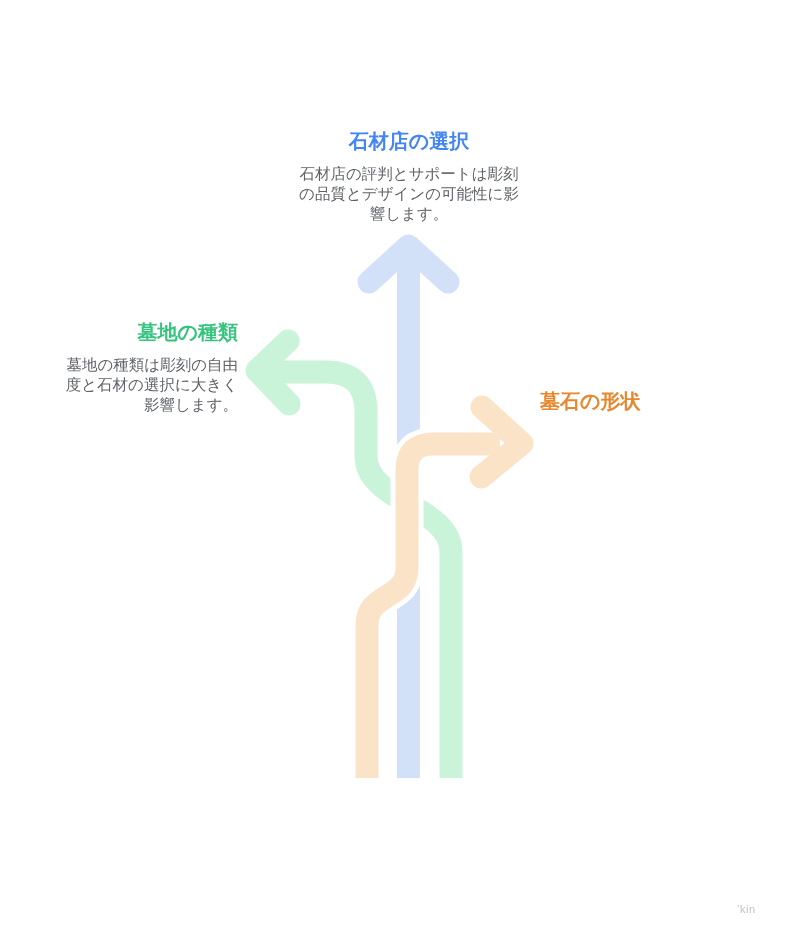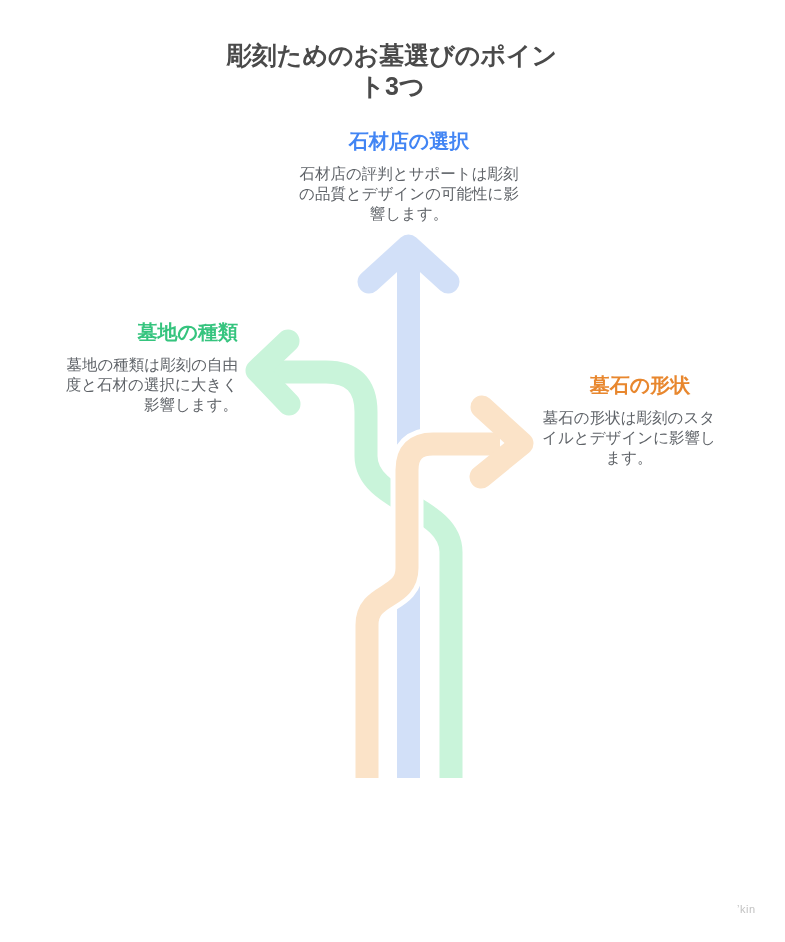--- a/index.html
+++ b/index.html
@@ -56,24 +56,24 @@
   }
   .label-up .branch-body { width: 224px; margin: 0 auto; }
   .label-left {
     top: 319px;
     right: 547px;
     width: 220px;
     text-align: right;
   }
   .label-left .branch-body { width: 178px; margin-left: auto; }
   .label-right {
-    top: 372px;
+    top: 388px;
     left: 540px;
     width: 200px;
-    text-align: center;
+    text-align: left;
   }
   .label-right .branch-body { width: 178px; }
   .watermark {
     position: absolute;
     top: 902px;
     left: 737px;
     font-size: 11px;
     line-height: 14px;
     color: #c2c2c2;
     letter-spacing: 0.5px;
@@ -97,35 +97,30 @@
       <path d="M 288 341 L 257 370.5 L 289 404" fill="none" stroke-width="23" stroke-linecap="round" stroke-linejoin="round" stroke="#c9f4da"></path>
     </g>
 
     <g>
       <path d="M 367 778 L 367 625 C 367 592 407 600 407 568 L 407 470 Q 407 444 433 444 L 500 444 M 482 407 L 522 443.5 L 481 477" fill="none" stroke="#ffffff" stroke-width="33" stroke-linecap="round" stroke-linejoin="round"></path>
       <path d="M 367 778 L 367 625 C 367 592 407 600 407 568 L 407 470 Q 407 444 433 444 L 500 444" fill="none" stroke-width="23" stroke-linecap="butt" stroke-linejoin="round" stroke="#fbe3c8"></path>
       <path d="M 482 407 L 522 443.5 L 481 477" fill="none" stroke-width="23" stroke-linecap="round" stroke-linejoin="round" stroke="#fbe3c8"></path>
     </g>
   </svg>
 
-  <div class="page-title" style="color: rgb(74, 74, 74);">
-    <div>彫刻ためのお墓選びのポイン</div>
-    <div>ト3つ</div>
-  </div>
 
   <div class="branch-label label-left">
     <h2 class="branch-heading" style="color: rgb(53, 196, 126);">墓地の種類</h2>
     <p class="branch-body">墓地の種類は彫刻の自由度と石材の選択に大きく影響します。</p>
   </div>
 
   <div class="branch-label label-up">
     <h2 class="branch-heading" style="color: rgb(66, 133, 244);">石材店の選択</h2>
     <p class="branch-body">石材店の評判とサポートは彫刻の品質とデザインの可能性に影響します。</p>
   </div>
 
   <div class="branch-label label-right">
     <h2 class="branch-heading" style="color: rgb(232, 135, 46);">墓石の形状</h2>
-    <p class="branch-body">墓石の形状は彫刻のスタイルとデザインに影響します。</p>
   </div>
 
   <div class="watermark">’kin</div>
 
 </div>
 
 </body></html>

